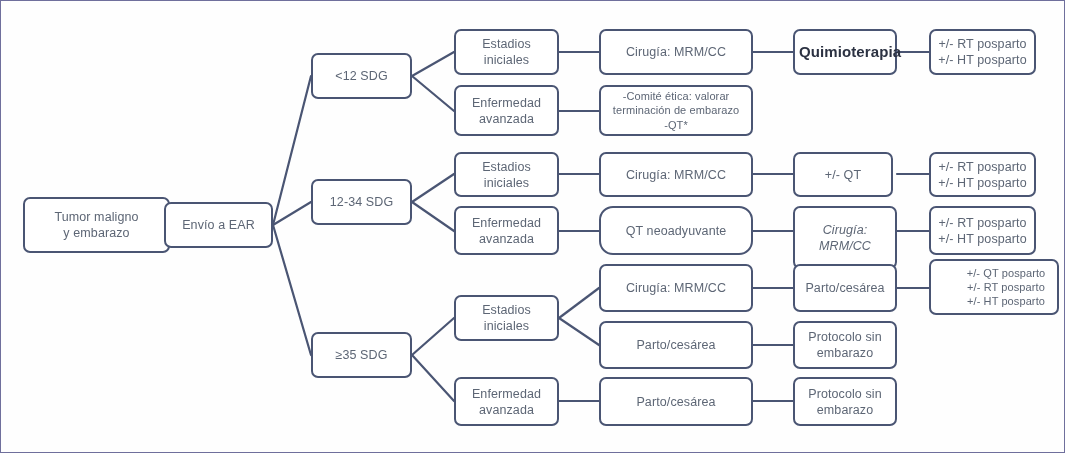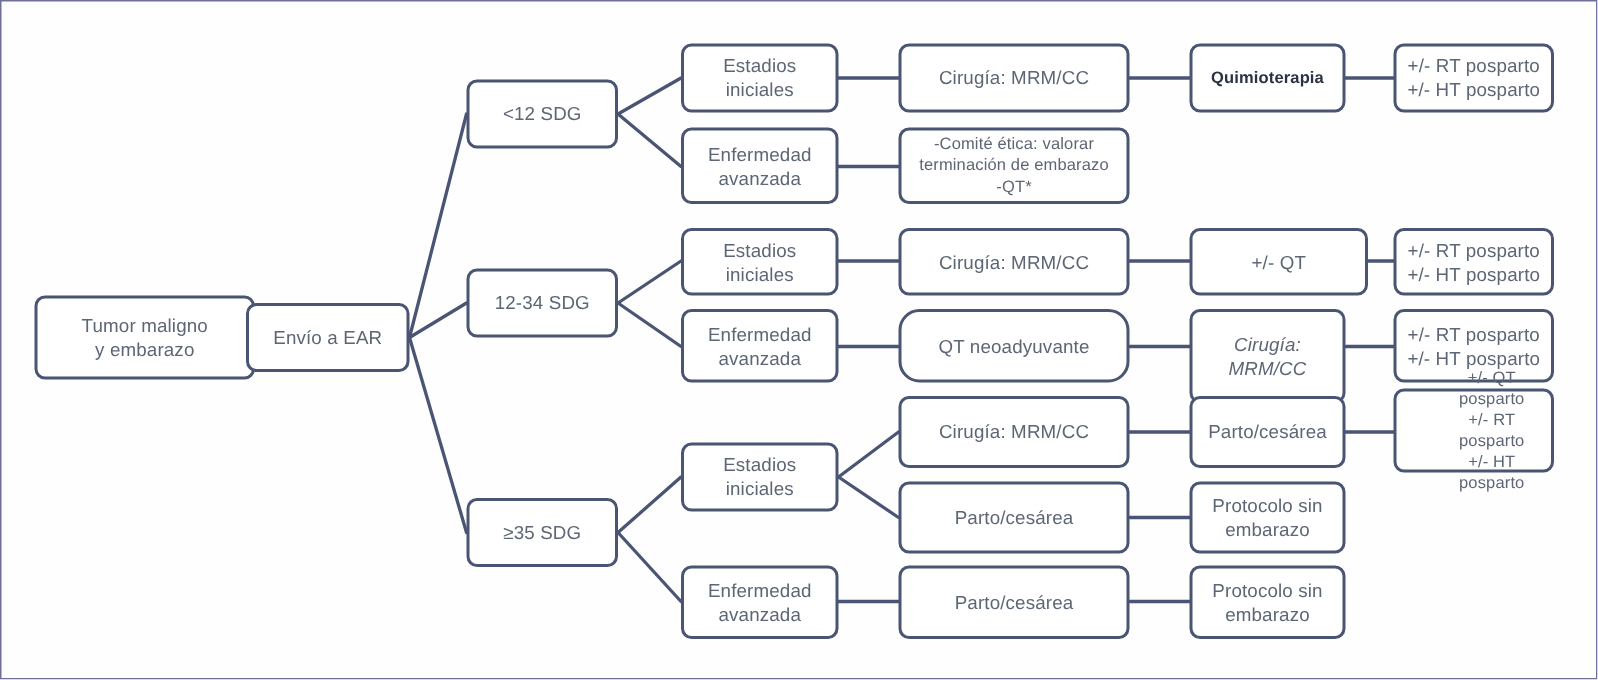--- a/index.html
+++ b/index.html
@@ -41,21 +41,21 @@
     letter-spacing: 0.1px;
   }
   .node .txt {
     display: block;
     width: 100%;
     white-space: pre-line;
   }
   .node.emph {
     color: #2c3242;
     font-weight: bold;
-    font-size: 11px;
+    font-size: 15px;
   }
   .node.small { font-size: 11px; }
 </style>
 </head>
 <body>
 
 <div id="canvas">
   <svg id="edges" xmlns="http://www.w3.org/2000/svg">
       <line x1="146" y1="224" x2="163" y2="224" stroke="#4a5573" stroke-width="2.2" stroke-linecap="round"></line>
       <line x1="272" y1="224" x2="310" y2="75" stroke="#4a5573" stroke-width="2.2" stroke-linecap="round"></line>
@@ -142,21 +142,21 @@
       </div>
       <div class="node" style="left: 598px; top: 320px; width: 154px; height: 48px;">
         <span class="txt">Parto/cesárea</span>
       </div>
       <div class="node" style="left: 598px; top: 376px; width: 154px; height: 49px;">
         <span class="txt">Parto/cesárea</span>
       </div>
       <div class="node emph" style="left: 792px; top: 28px; width: 104px; height: 46px;">
         <span class="txt">Quimioterapia</span>
       </div>
-      <div class="node" style="left: 792px; top: 151px; width: 119px; height: 45px; justify-content: flex-end;">
+      <div class="node" style="left: 792px; top: 151px; width: 100px; height: 45px; justify-content: flex-end;">
         <span class="txt">+/- QT</span>
       </div>
       <div class="node" style="left: 792px; top: 205px; width: 104px; height: 63px; font-style: italic;">
         <span class="txt">Cirugía:
 MRM/CC</span>
       </div>
       <div class="node" style="left: 792px; top: 263px; width: 104px; height: 48px;">
         <span class="txt">Parto/cesárea</span>
       </div>
       <div class="node" style="left: 792px; top: 320px; width: 104px; height: 48px;">
@@ -172,19 +172,19 @@
 +/- HT posparto</span>
       </div>
       <div class="node" style="left: 928px; top: 151px; width: 107px; height: 45px;">
         <span class="txt">+/- RT posparto
 +/- HT posparto</span>
       </div>
       <div class="node" style="left: 928px; top: 205px; width: 107px; height: 49px;">
         <span class="txt">+/- RT posparto
 +/- HT posparto</span>
       </div>
-      <div class="node small" style="left: 928px; top: 258px; width: 107px; height: 56px; padding-left: 28px;">
+      <div class="node small" style="left: 928px; top: 258px; width: 130px; height: 56px; padding-left: 28px;">
         <span class="txt">+/- QT posparto
 +/- RT posparto
 +/- HT posparto</span>
       </div>
     </div>
 </div>
 
 </body></html>

